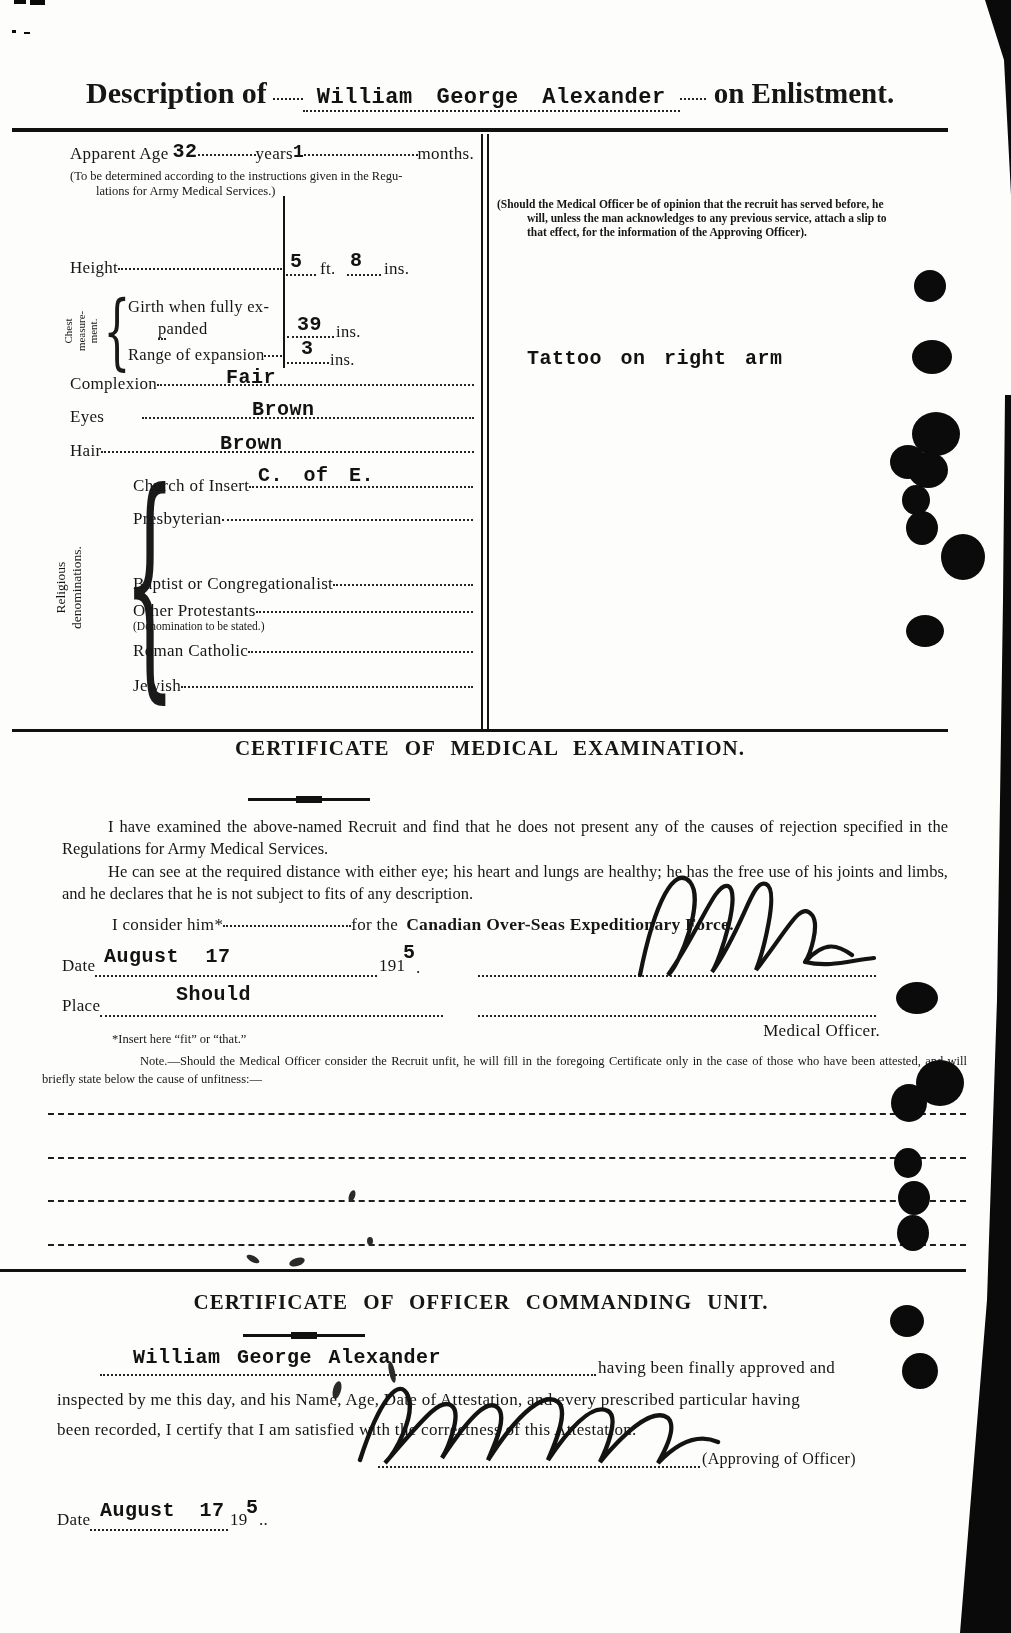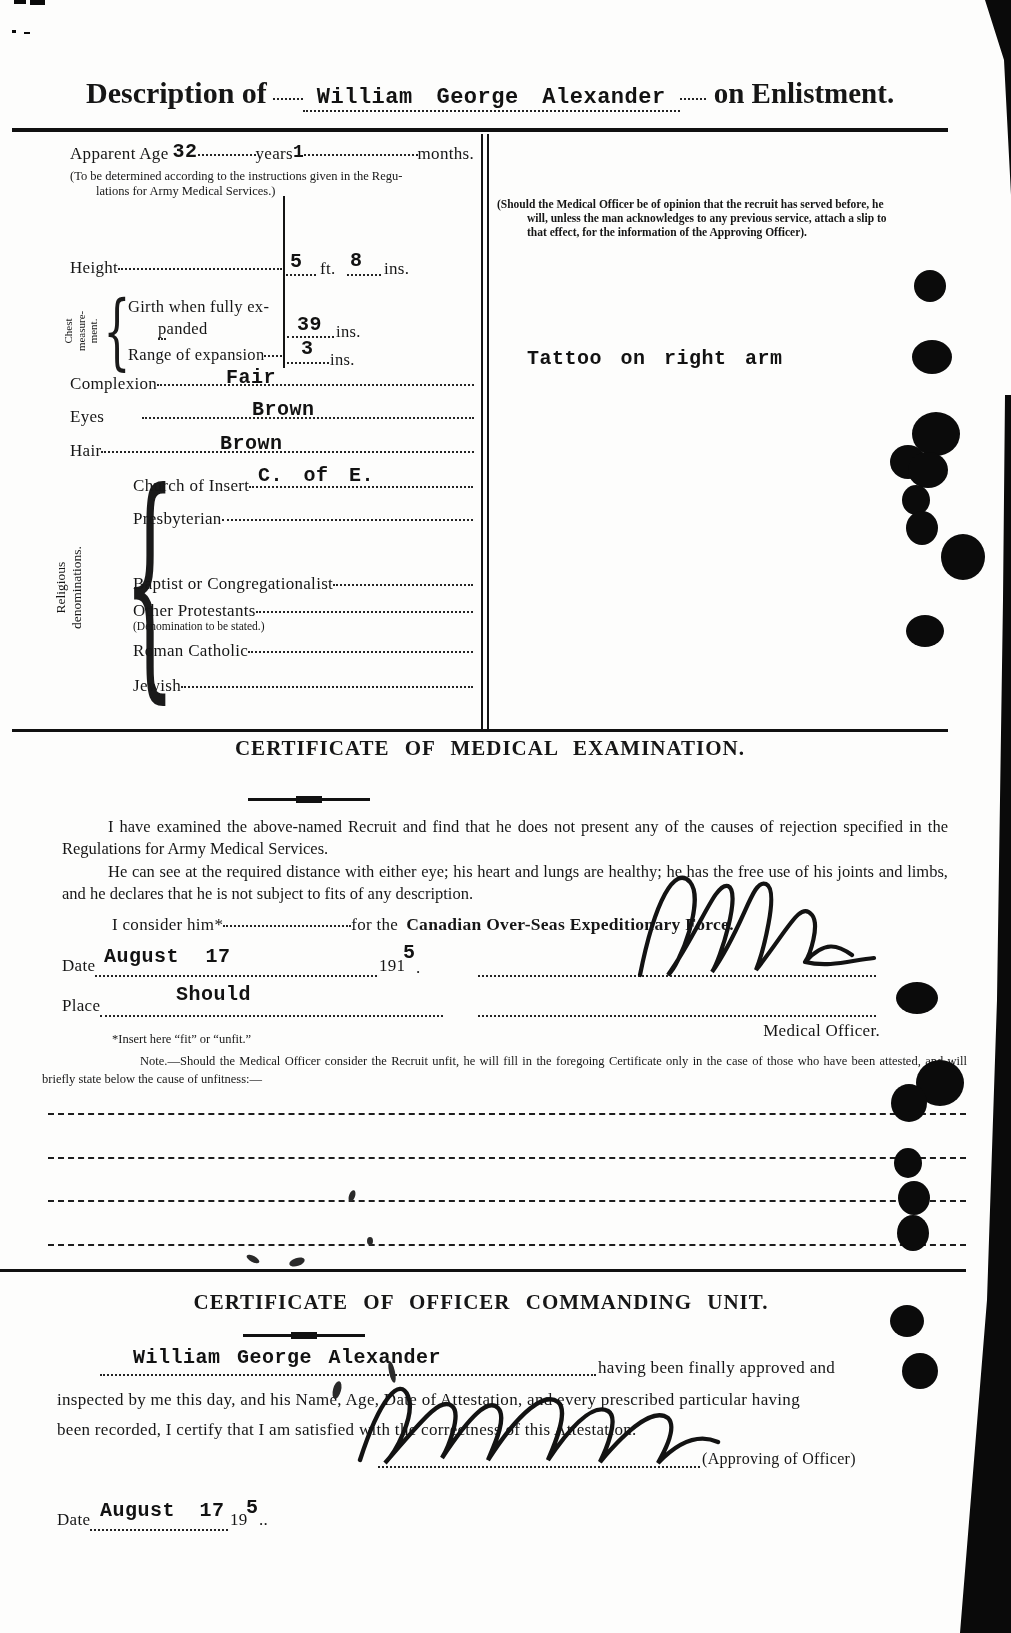--- a/index.html
+++ b/index.html
@@ -170,21 +170,21 @@
   <span class="typed abs" style="top:941px;left:403px;">5</span>
   <span class="lbl abs" style="top:958px;left:416px;">.</span>
 
   <span class="leadabs" style="top:975px;left:478px;width:398px;"></span>
   <span class="lbl abs" style="top:996px;left:62px;">Place</span>
   <span class="leadabs" style="top:1015px;left:100px;width:343px;"></span>
   <span class="typed abs" style="top:983px;left:176px;">Should</span>
   <span class="leadabs" style="top:1015px;left:478px;width:398px;"></span>
   <span class="lbl abs" style="top:1021px;left:720px;width:160px;text-align:right;">Medical Officer.</span>
 
-  <span class="abs small" style="top:1032px;left:112px;">*Insert here  “fit”  or  “unfit.”</span>
+  <span class="abs small" style="top:1032px;left:112px;">*Insert here  “fit”  or  “that.”</span>
   <div class="abs small" style="top:1052px;left:42px;width:925px;text-indent:98px;line-height:1.45;text-align:justify;">Note.—Should the Medical Officer consider the Recruit unfit, he will fill in the foregoing Certificate only in the case of those  who  have been attested, and will briefly state below the cause of unfitness:—</div>
 
   <div class="dash" style="top:1113px;left:48px;width:918px;"></div>
   <div class="dash" style="top:1157px;left:48px;width:918px;"></div>
   <div class="dash" style="top:1200px;left:48px;width:918px;"></div>
   <div class="dash" style="top:1244px;left:48px;width:918px;"></div>
   <div class="rule" style="top:1269px;left:0px;width:966px;height:3px;"></div>
 
   <div class="heading" style="top:1290px;left:65px;width:832px;">CERTIFICATE OF OFFICER COMMANDING UNIT.</div>
   <div class="orn" style="top:1334px;left:243px;width:122px;"></div>

